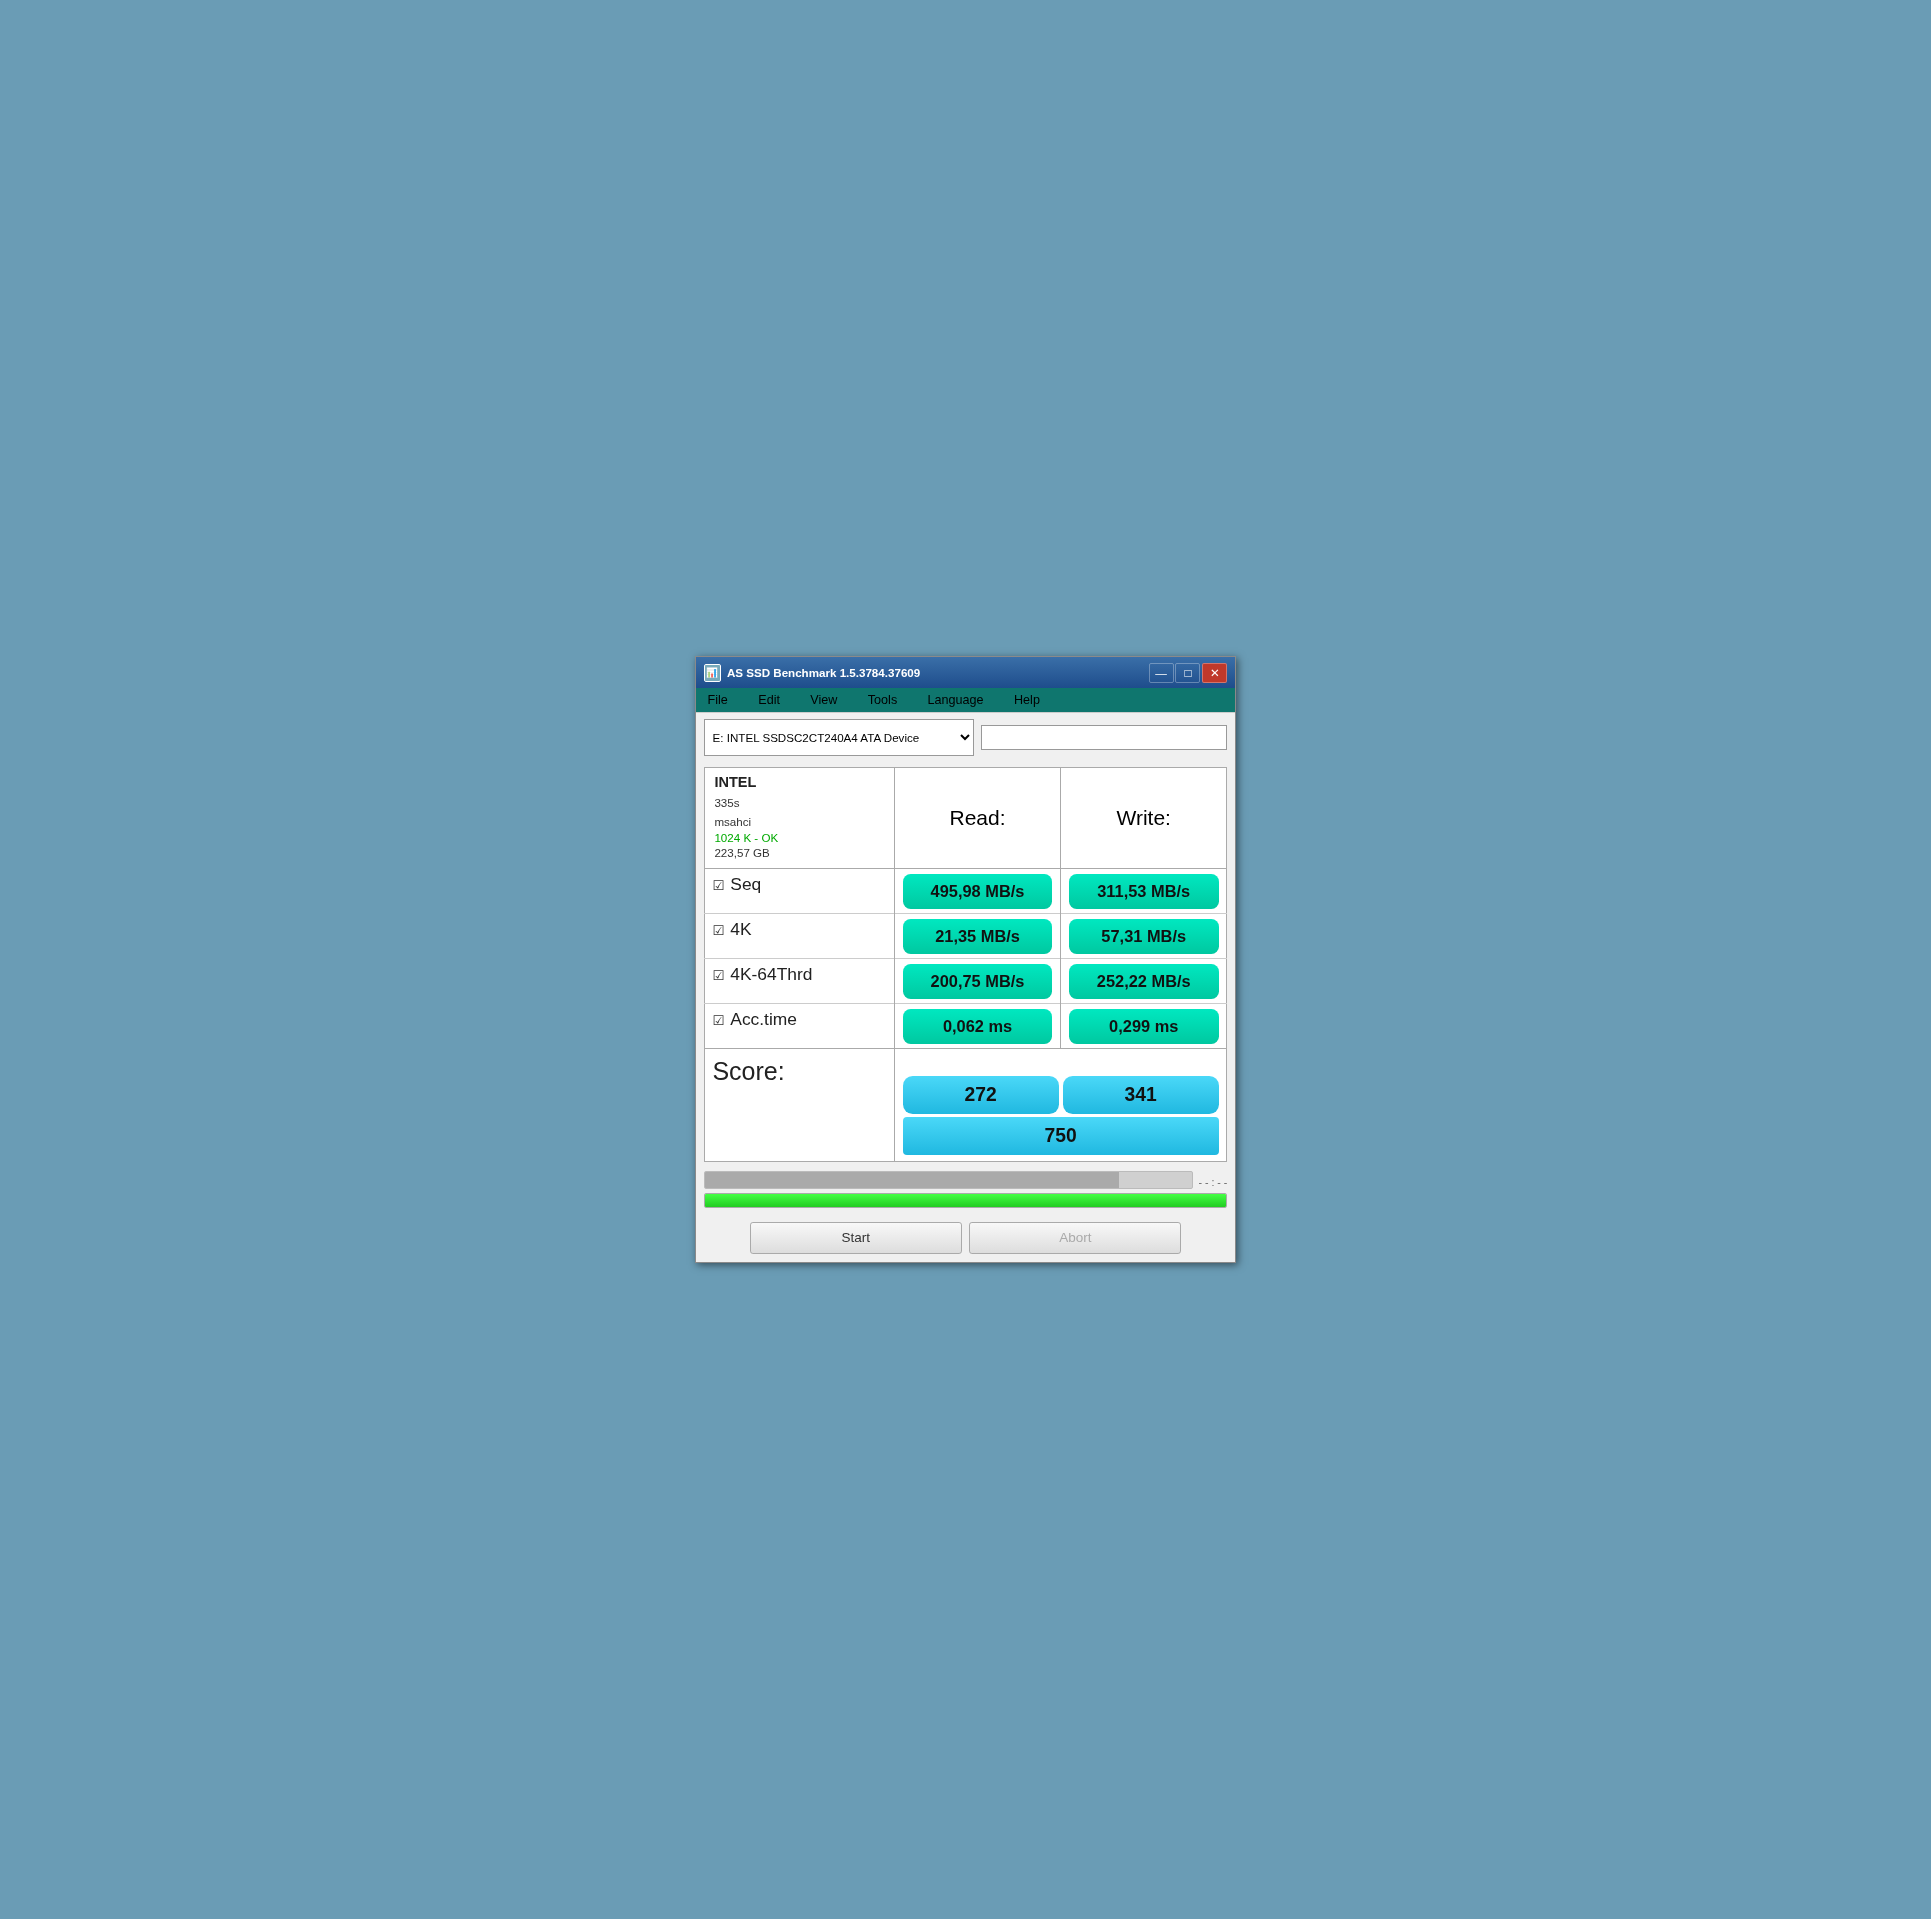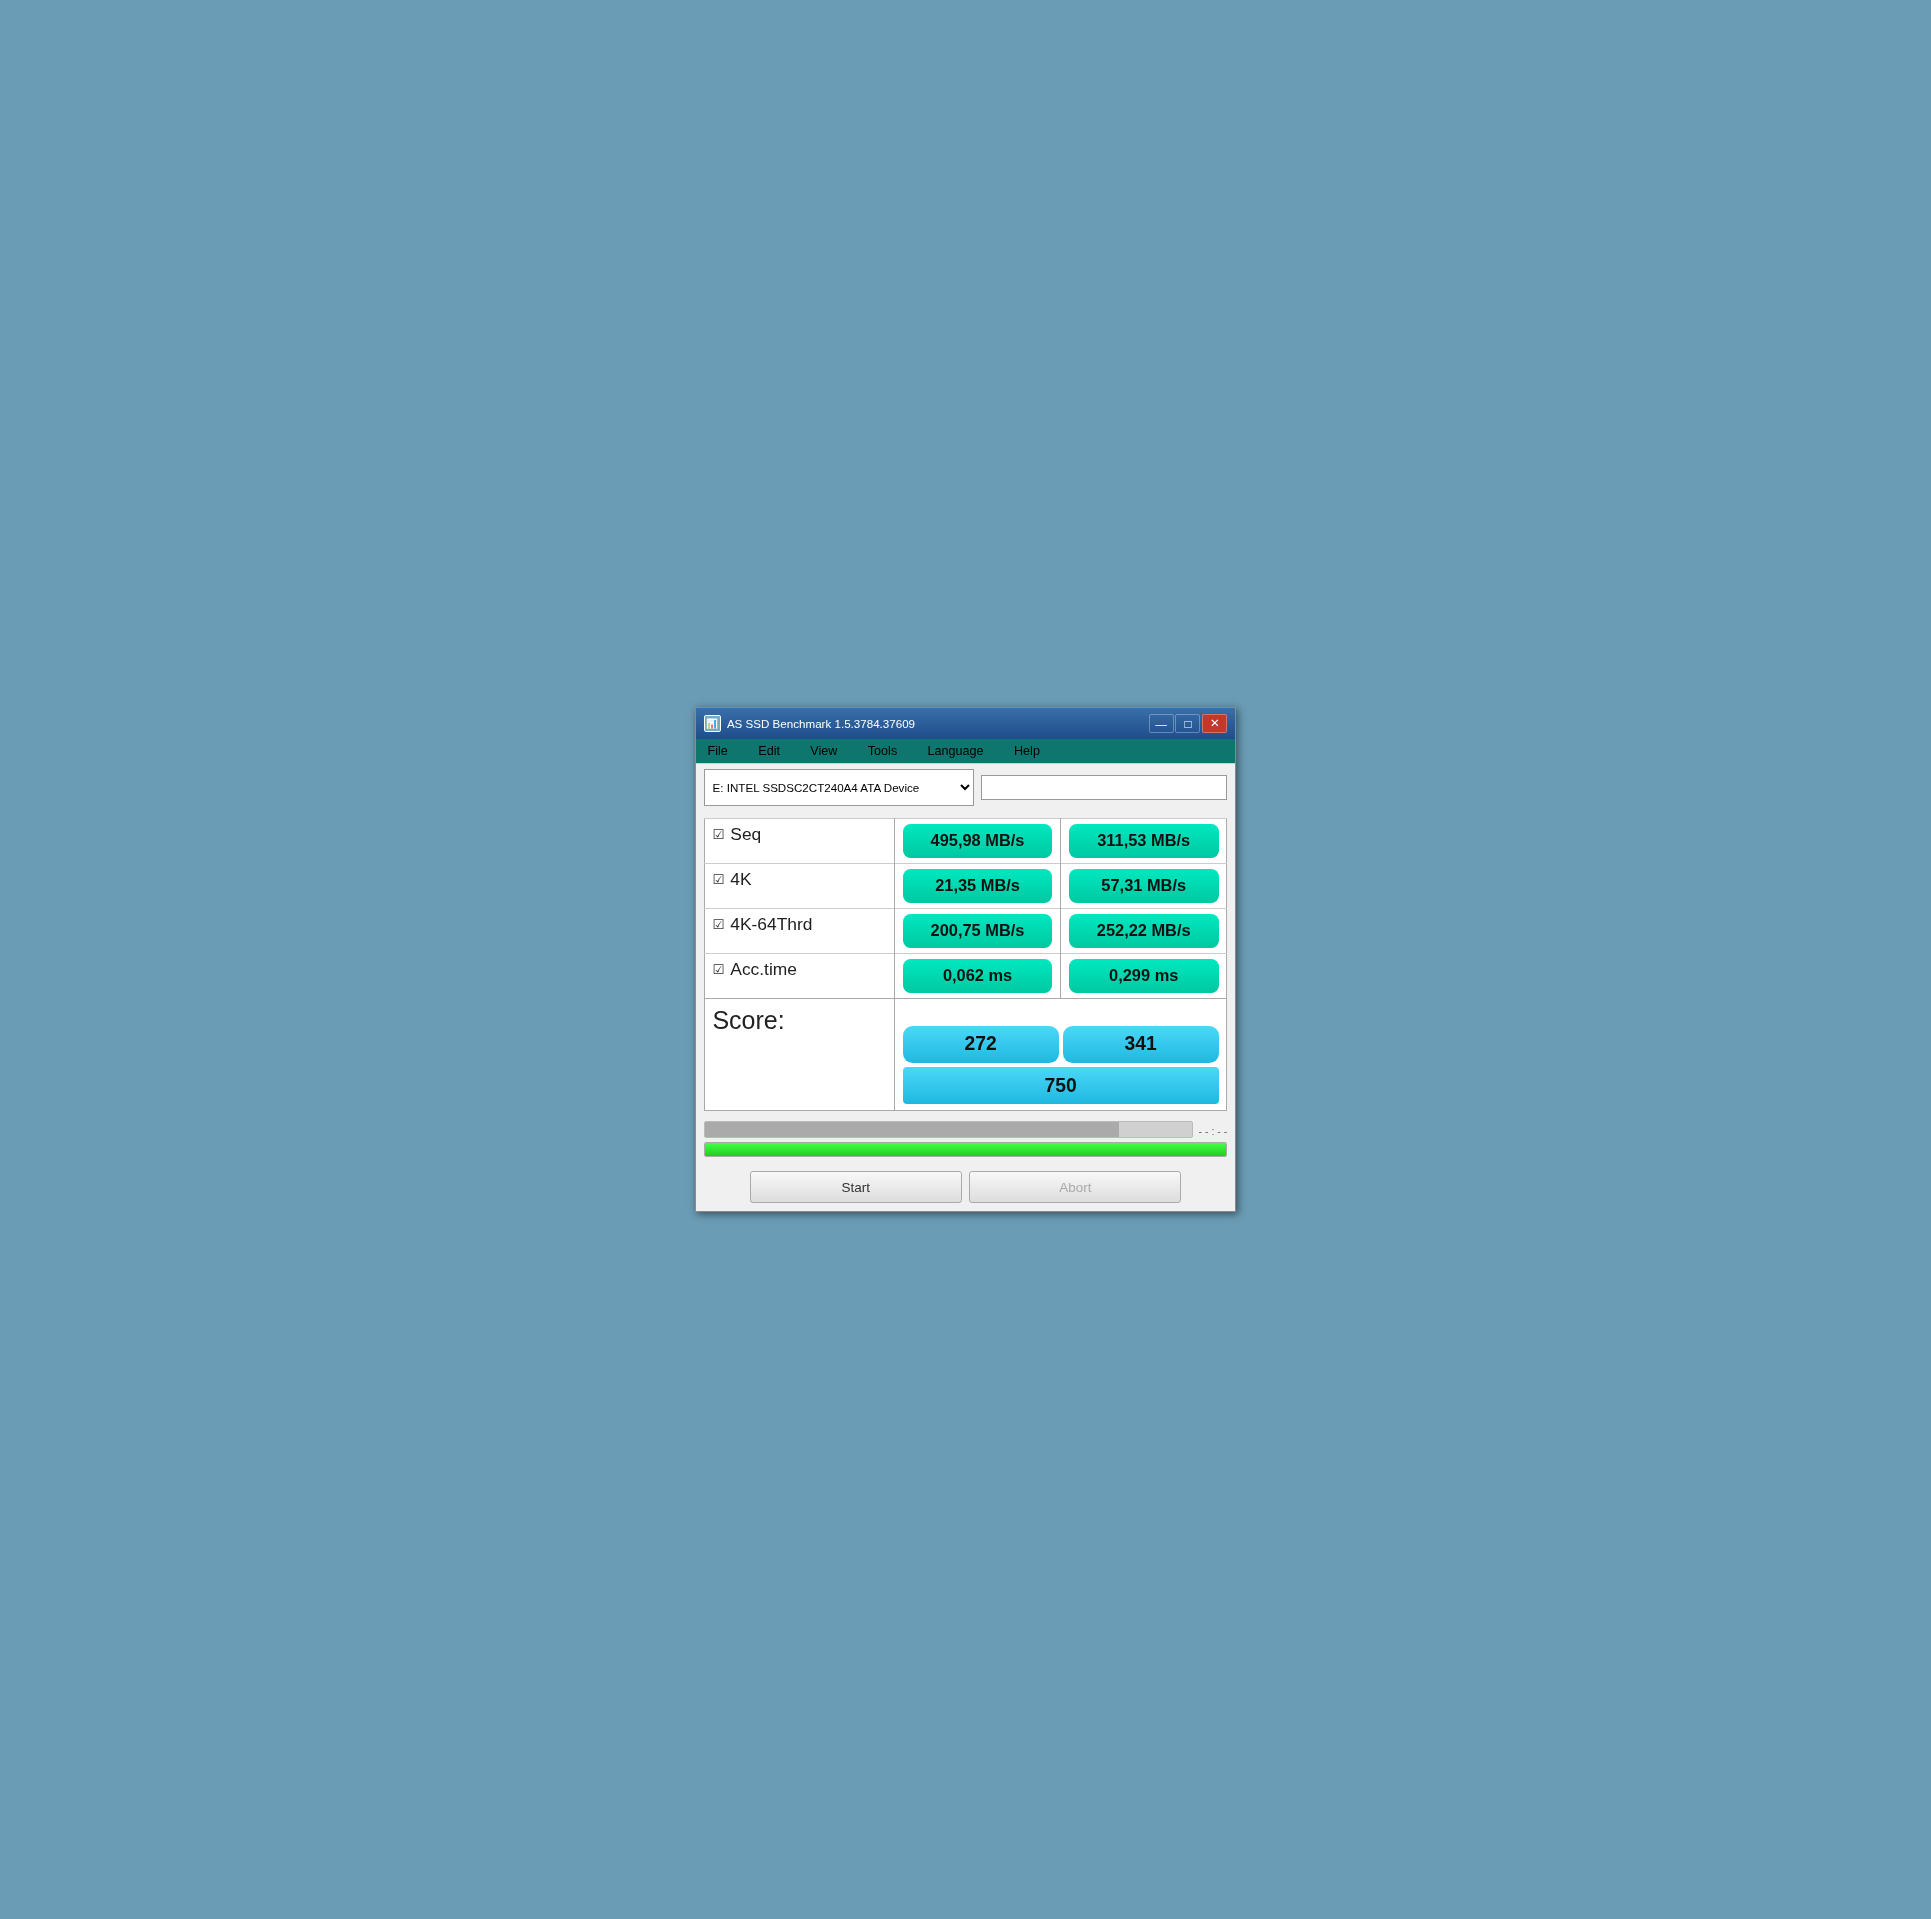--- a/index.html
+++ b/index.html
@@ -39,21 +39,21 @@
       display: flex;
       align-items: center;
       justify-content: center;
       font-size: 9.7px;
       color: white;
     }
 
     .title-bar-text {
       flex: 1;
       font-size: 11.6px;
-      font-weight: normal;
+      font-weight: bold;
     }
 
     .title-bar-controls {
       display: flex;
       gap: 1.9px;
     }
 
     .title-btn {
       width: 25px;
       height: 19.3px;
@@ -348,20 +348,31 @@
         <option value="E: INTEL SSDSC2CT240A4 ATA Device">E: INTEL SSDSC2CT240A4 ATA Device</option>
       </select>
     </div>
     <input class="text-field" type="text" value="" style="">
   </div>
 
   <div class="main-content">
     <table class="bench-table">
 
       <tbody>
+          <tr class="header-row">
+        <td class="info-col">
+          <div class="device-name">INTEL</div>
+          <div class="device-detail">335s</div>
+          <div class="device-detail">msahci</div>
+          <div class="device-ok">1024 K - OK</div>
+          <div class="device-detail">223,57 GB</div>
+        </td>
+        <td class="read-col header-read">Read:</td>
+        <td class="write-col header-write">Write:</td>
+      </tr>
 
       <tr class="bench-row">
         <td class="info-col">
           <div class="bench-label">
             <span class="checkbox-icon">☑</span>
             <span>Seq</span>
           </div>
         </td>
         <td class="read-col">
           <div class="result-btn teal">495,98 MB/s</div>

